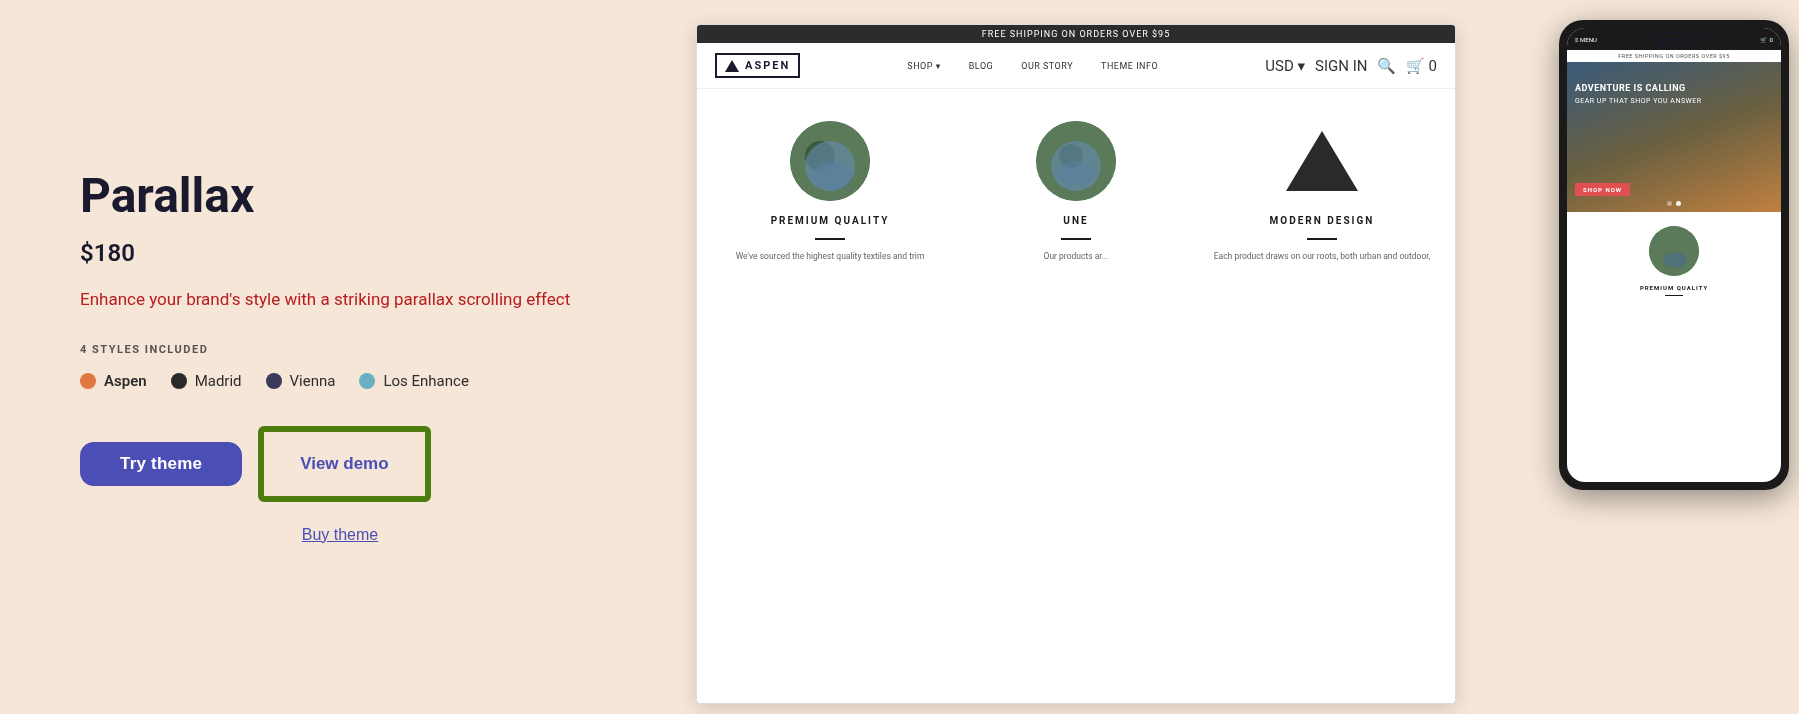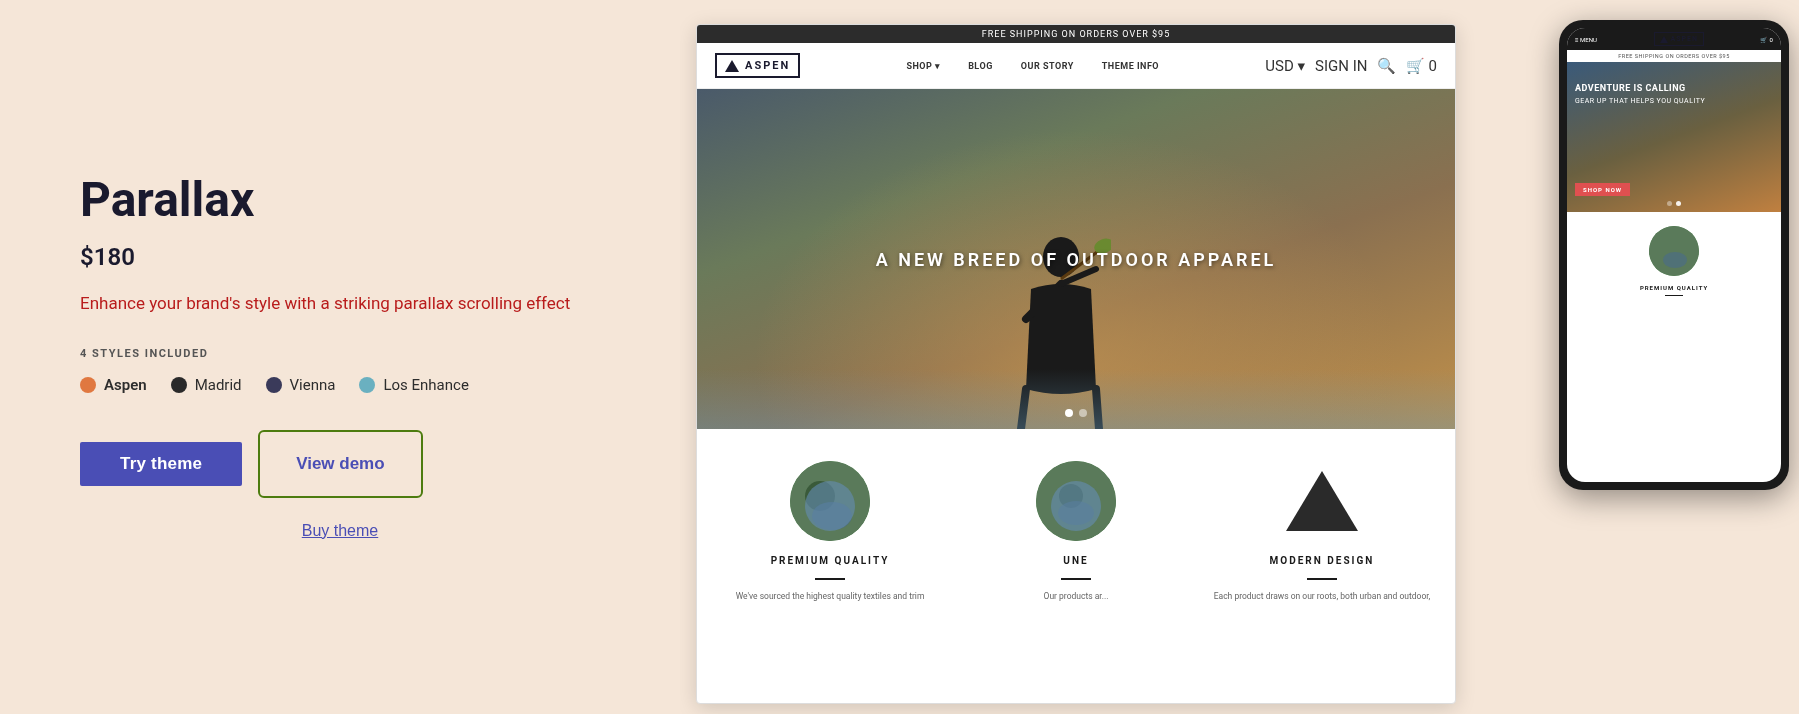--- a/index.html
+++ b/index.html
@@ -85,32 +85,32 @@
       display: flex;
       align-items: center;
       gap: 16px;
       margin-bottom: 24px;
     }
 
     .btn-try {
       background-color: #4a4eb5;
       color: #fff;
       border: none;
-      border-radius: 2px;
+      border-radius: 14px;
       padding: 12px 40px;
       font-size: 17px;
       font-weight: 600;
       cursor: pointer;
       letter-spacing: 0.2px;
     }
 
     .btn-demo {
       background-color: transparent;
       color: #4a4eb5;
-      border: 2px solid #4d7c0f;
+      border: 6px solid #4d7c0f;
       border-radius: 6px;
       padding: 22px 36px;
       font-size: 17px;
       font-weight: 600;
       cursor: pointer;
     }
 
     .btn-buy {
       background: none;
       border: none;
@@ -181,21 +181,21 @@
       font-size: 11px;
       font-weight: 700;
       letter-spacing: 2px;
       color: #1a1a2e;
     }
 
     .preview-nav-links {
       display: flex;
       gap: 28px;
       font-size: 9px;
-      font-weight: 700;
+      font-weight: 400;
       color: #333;
       letter-spacing: 0.5px;
     }
 
     .preview-nav-right {
       display: flex;
       gap: 10px;
       font-size: 15px;
       color: #333;
       align-items: center;
@@ -542,43 +542,20 @@
         <span>THEME INFO</span>
       </div>
       <div class="preview-nav-right">
         <span>USD ▾</span>
         <span>SIGN IN</span>
         <span>🔍</span>
         <span>🛒 0</span>
       </div>
     </div>
 
-    <div class="preview-hero">
-      <div class="preview-hero-bg"></div>
-
-      <svg style="position:absolute;bottom:0;left:48%;transform:translateX(-50%);height:200px;width:100px;" viewBox="0 0 100 200">
-        <ellipse cx="50" cy="28" rx="18" ry="20" fill="#1a1a1a"></ellipse>
-        <path d="M20 60 Q50 50 80 60 L85 160 Q50 170 15 160 Z" fill="#1a1a1a"></path>
-        <line x1="50" y1="50" x2="90" y2="20" stroke="#5a3a10" stroke-width="3"></line>
-        <ellipse cx="93" cy="17" rx="10" ry="7" fill="#6a8a30" transform="rotate(-20, 93, 17)"></ellipse>
-        <path d="M15 160 L10 200" stroke="#1a1a1a" stroke-width="8" stroke-linecap="round"></path>
-        <path d="M85 160 L88 200" stroke="#1a1a1a" stroke-width="8" stroke-linecap="round"></path>
-        <line x1="50" y1="55" x2="15" y2="90" stroke="#1a1a1a" stroke-width="8" stroke-linecap="round"></line>
-        <line x1="50" y1="55" x2="85" y2="40" stroke="#1a1a1a" stroke-width="6" stroke-linecap="round"></line>
-      </svg>
-
-      <div style="position:absolute;bottom:0;left:0;right:0;height:60px;background:linear-gradient(to top, rgba(100,150,180,0.4), transparent);"></div>
-
-      <div class="preview-hero-text">A NEW BREED OF OUTDOOR APPAREL</div>
-
-      <div class="preview-dots">
-        <div class="preview-dot active"></div>
-        <div class="preview-dot"></div>
-      </div>
-    </div>
 
     <div class="preview-features">
       <div class="preview-feature">
         <div class="feature-img-circle">
           <svg viewBox="0 0 80 80" width="80" height="80">
             <circle cx="40" cy="40" r="40" fill="#5a7a5a"></circle>
             <circle cx="30" cy="35" r="15" fill="#3a5a3a"></circle>
             <ellipse cx="42" cy="55" rx="20" ry="14" fill="#4a6a8a" opacity="0.6"></ellipse>
             <circle cx="38" cy="32" rx="12" ry="14" fill="none" stroke="#8aaa8a" stroke-width="2" opacity="0.4"></circle>
           </svg>
@@ -623,21 +600,21 @@
           <span class="mobile-logo-text">ASPEN</span>
         </div>
         <span>🛒 0</span>
       </div>
 
       <div class="mobile-shipping">FREE SHIPPING ON ORDERS OVER $95</div>
 
       <div class="mobile-hero">
         <div class="mobile-hero-text">
           <div>ADVENTURE IS CALLING</div>
-          <div class="mobile-hero-subtext">GEAR UP THAT HELPS YOU QUALITY</div>
+          <div class="mobile-hero-subtext">GEAR UP THAT SHOP YOU ANSWER</div>
         </div>
         <div class="mobile-shop-btn">SHOP NOW</div>
         <div class="mobile-dots">
           <div class="mobile-dot"></div>
           <div class="mobile-dot active"></div>
         </div>
       </div>
 
       <div class="mobile-features">
         <div class="mobile-feature">

